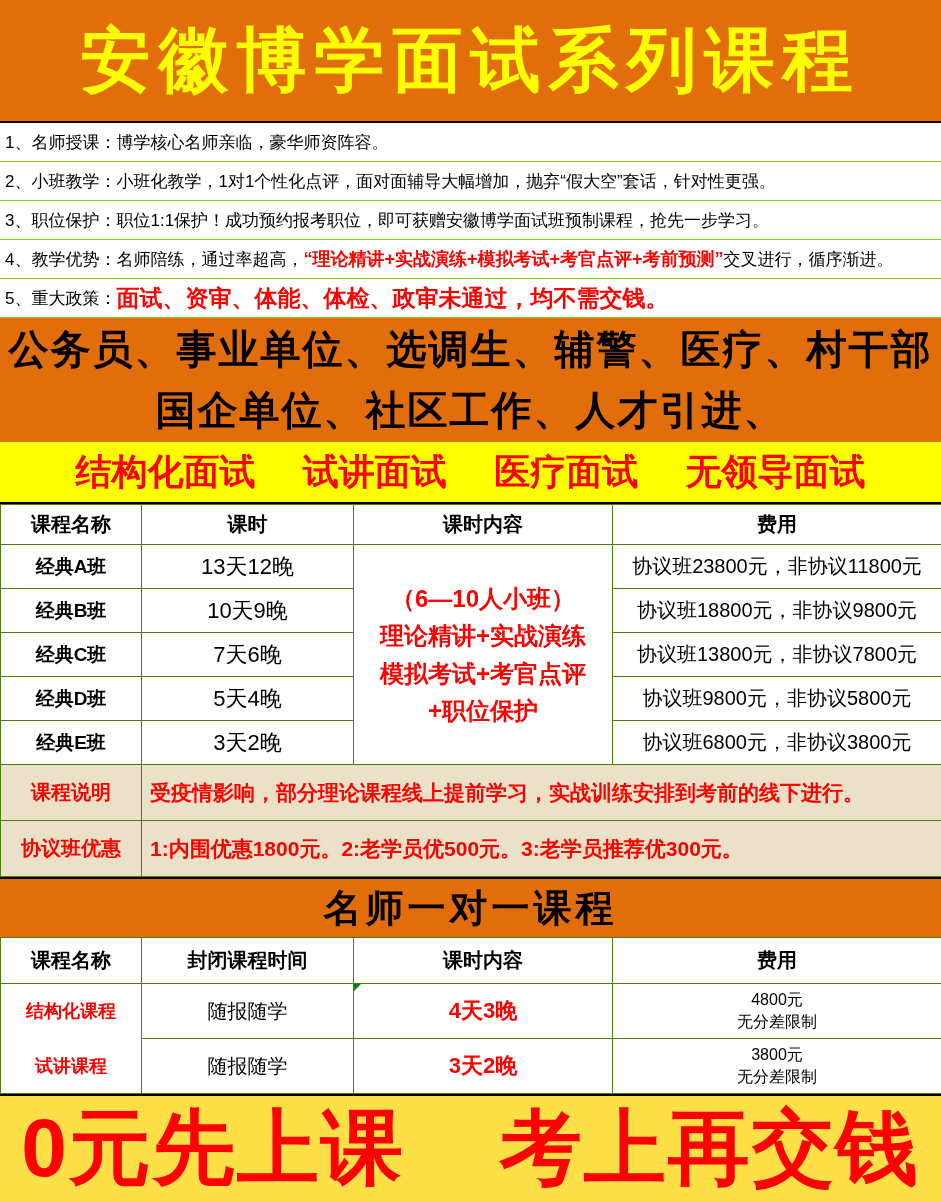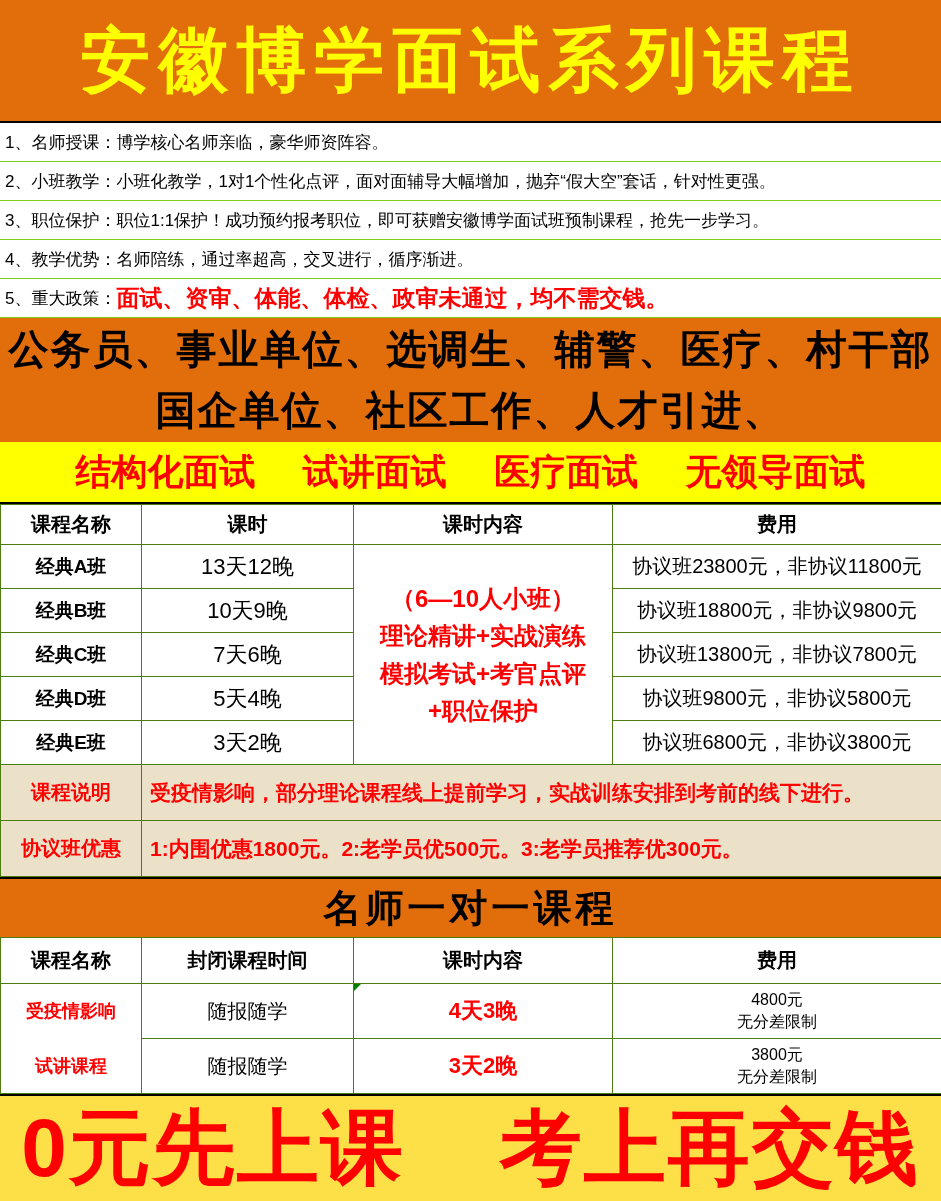--- a/index.html
+++ b/index.html
@@ -80,20 +80,21 @@
         <span class="red-seg"></span>
         <span></span>
     </div>
     <div class="point-row">
       <span>3、职位保护：职位1:1保护！成功预约报考职位，即可获赠安徽博学面试班预制课程，抢先一步学习。</span>
         <span class="red-seg"></span>
         <span></span>
     </div>
     <div class="point-row">
       <span>4、教学优势：名师陪练，通过率超高，</span>
+        <span class="red-seg">“理论精讲+实战演练+模拟考试+考官点评+考前预测”</span>
         <span>交叉进行，循序渐进。</span>
     </div>
     <div class="point-row big-red">
       <span>5、重大政策：</span>
         <span class="red-seg">面试、资审、体能、体检、政审未通过，均不需交钱。</span>
         <span></span>
     </div>
   </div>
 
   <div class="audience">
@@ -178,21 +179,21 @@
     <tbody>
         <tr>
       <th>课程名称</th>
       <th>封闭课程时间</th>
       <th>课时内容</th>
       <th>费用</th>
     </tr>
     <tr>
       <td class="mlabels" rowspan="2">
         <div class="mwrap">
-          <div class="mlabel">受疫情影响</div>
+          <div class="mlabel">结构化课程</div>
           <div class="mlabel">试讲课程</div>
         </div>
       </td>
       <td class="time">随报随学</td>
       <td class="dur cell-rel">
         <span class="green-tri"></span>
         <span>4天3晚</span>
       </td>
       <td class="fee2">
         <div>4800元</div>

